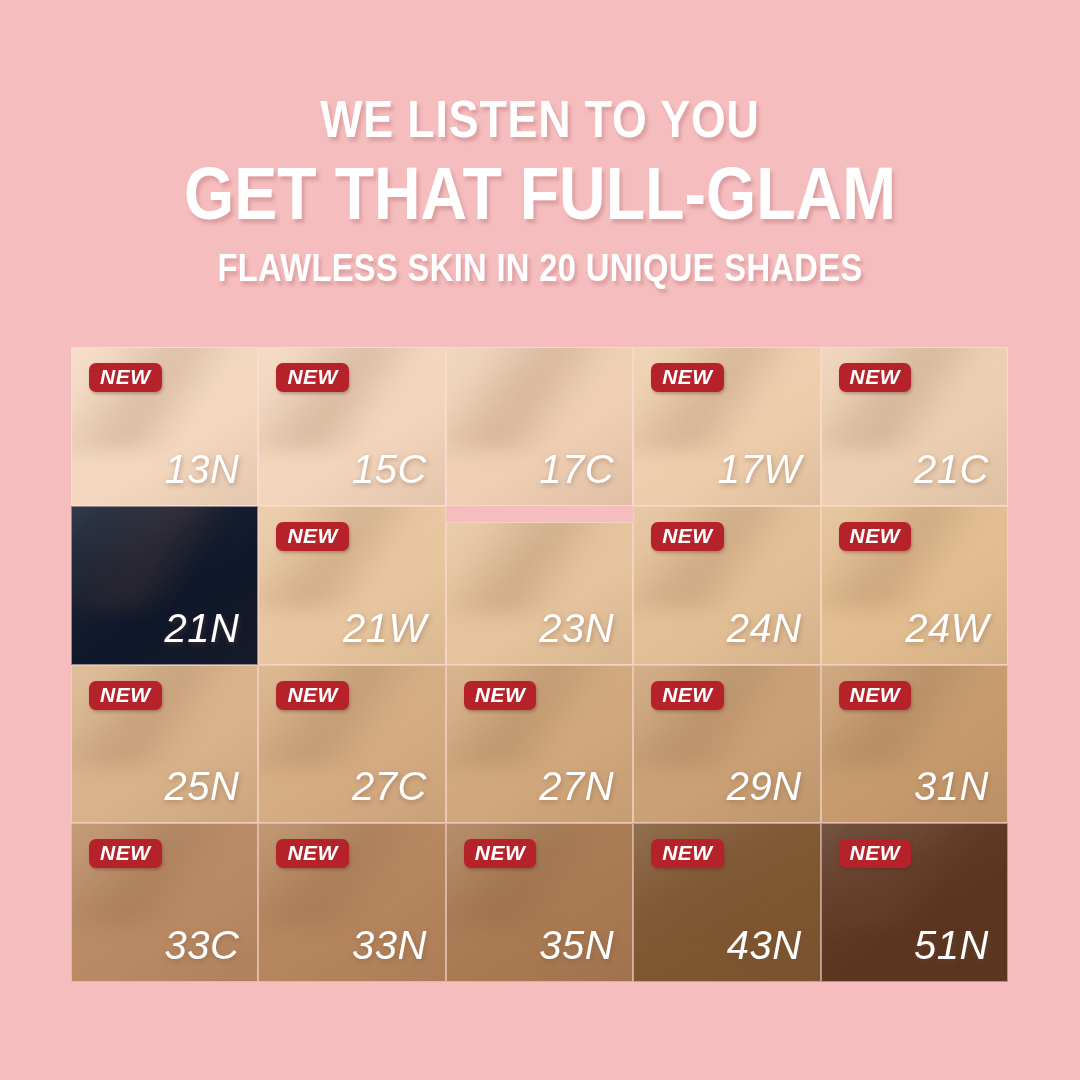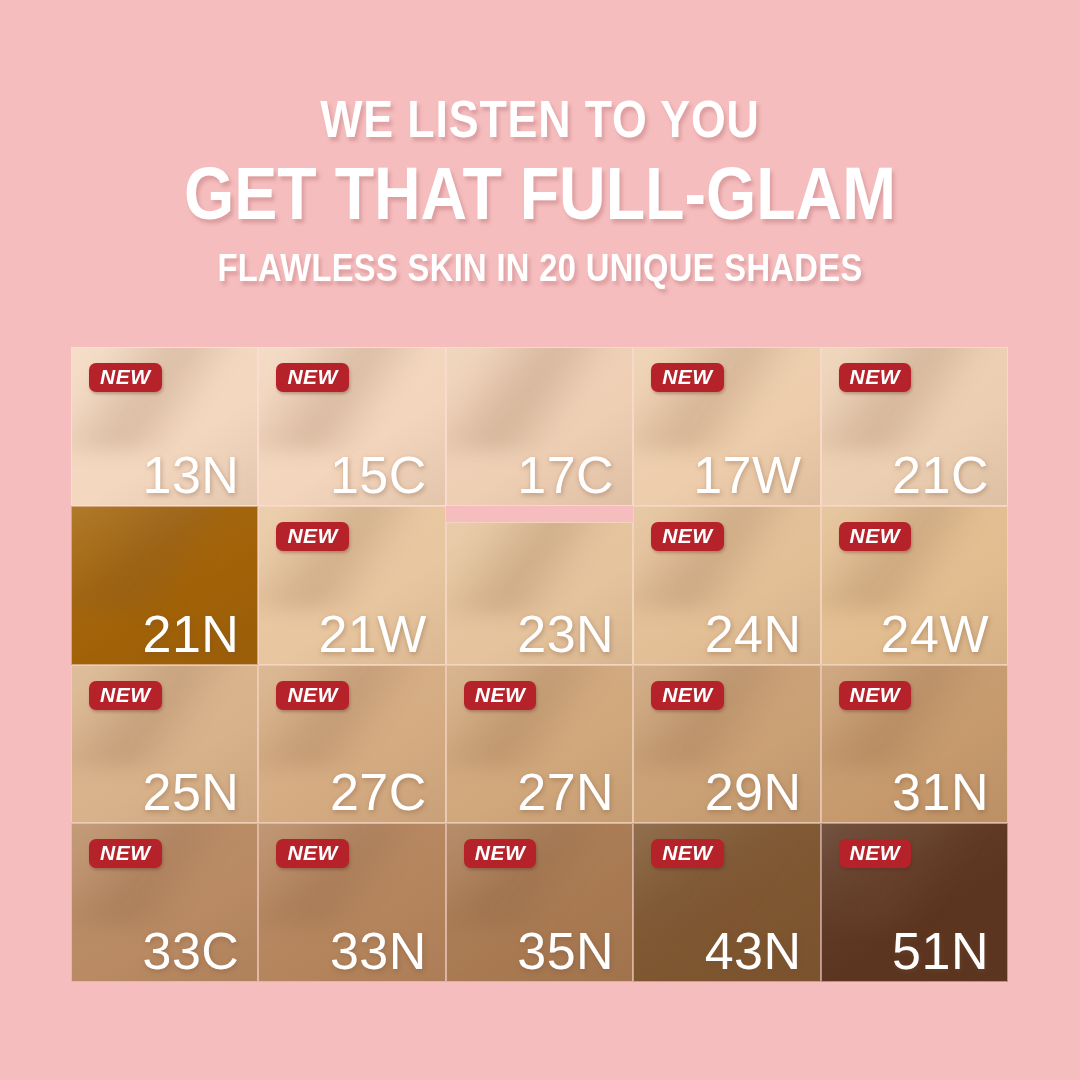--- a/index.html
+++ b/index.html
@@ -120,23 +120,24 @@
     padding: 3px 11px 4px 11px;
     border-radius: 7px;
     line-height: 1.05;
     z-index: 3;
     box-shadow: 1px 2px 3px rgba(90, 30, 30, 0.30);
   }
 
   .shade-code {
     position: absolute;
     right: 18px;
-    bottom: 4px;
+    bottom: 16px;
     color: #ffffff;
-    font-size: 52px;
+    font-size: 40px;
+    font-style: italic;
     font-weight: 400;
     letter-spacing: 0.5px;
     line-height: 1;
     z-index: 3;
     text-shadow: 1px 2px 5px rgba(120, 80, 55, 0.40);
   }
 </style>
 </head>
 <body>
 
@@ -159,21 +160,21 @@
       <span class="shade-code">17C</span>
     </div>
     <div class="swatch" style="background: rgb(237, 205, 172);">
       <span class="new-badge">NEW</span>
       <span class="shade-code">17W</span>
     </div>
     <div class="swatch" style="background: rgb(236, 207, 178);">
       <span class="new-badge">NEW</span>
       <span class="shade-code">21C</span>
     </div>
-    <div class="swatch" style="background: #a16207;">
+    <div class="swatch" style="background: #0f172a;">
       <span class="shade-code">21N</span>
     </div>
     <div class="swatch" style="background: rgb(232, 198, 159);">
       <span class="new-badge">NEW</span>
       <span class="shade-code">21W</span>
     </div>
     <div class="swatch" style="background: rgb(229, 195, 156); margin-top: 16px;">
       <span class="shade-code">23N</span>
     </div>
     <div class="swatch" style="background: rgb(227, 191, 150);">

